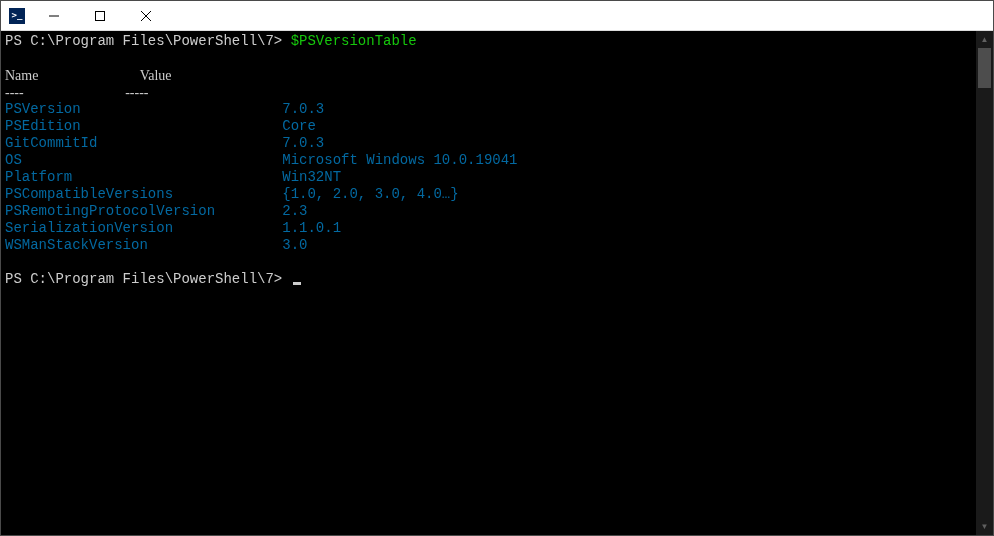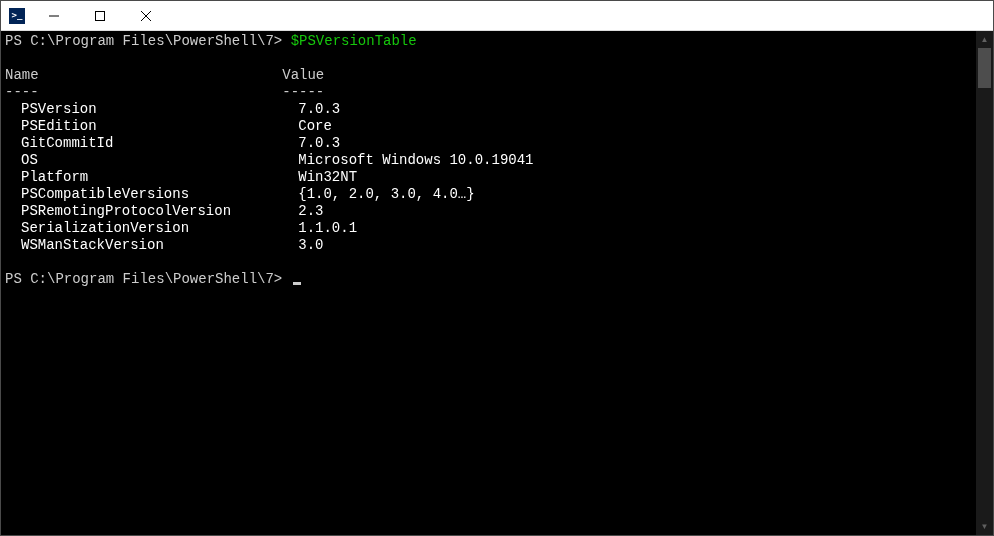--- a/index.html
+++ b/index.html
@@ -123,24 +123,24 @@
     .scrollbar-arrow.down { bottom: 0; }
     .prompt-line {
       color: #cccccc;
       font-family: Liberation Mono, monospace;
     }
     .command {
       color: #16c60c;
     }
     .header-row {
       color: #cccccc;
+      font-family: Liberation Serif, serif;
     }
     .data-cell {
-      color: #ffffff;
-      margin-left: 16px;
+      color: #0369a1;
     }
     .cursor {
       display: inline-block;
       width: 8px;
       height: 3px;
       background: #cccccc;
       vertical-align: baseline;
       margin-left: 2px;
       position: relative;
       top: 2px;

